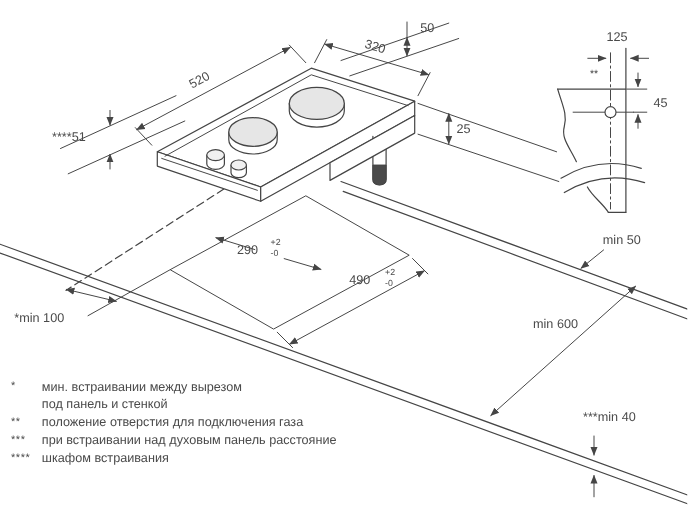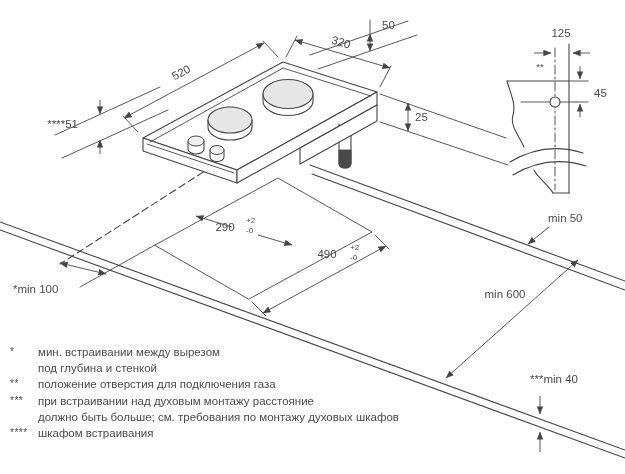--- a/index.html
+++ b/index.html
@@ -187,32 +187,28 @@
   </g>
 </svg>
 
   <div class="footnotes">
     <div class="fn-row">
       <span class="fn-marker">*</span>
       <span class="fn-text">мин. встраивании между вырезом</span>
     </div>
     <div class="fn-row">
       <span class="fn-marker"></span>
-      <span class="fn-text">под глубина и стенкой</span>
+      <span class="fn-text">под панель и стенкой</span>
     </div>
     <div class="fn-row">
       <span class="fn-marker">**</span>
       <span class="fn-text">положение отверстия для подключения газа</span>
     </div>
     <div class="fn-row">
       <span class="fn-marker">***</span>
-      <span class="fn-text">при встраивании над духовым монтажу расстояние</span>
-    </div>
-    <div class="fn-row">
-      <span class="fn-marker"></span>
-      <span class="fn-text">должно быть больше; см. требования по монтажу духовых шкафов</span>
+      <span class="fn-text">при встраивании над духовым панель расстояние</span>
     </div>
     <div class="fn-row">
       <span class="fn-marker">****</span>
       <span class="fn-text">шкафом встраивания</span>
     </div>
   </div>
 </div>
 
 </body></html>

